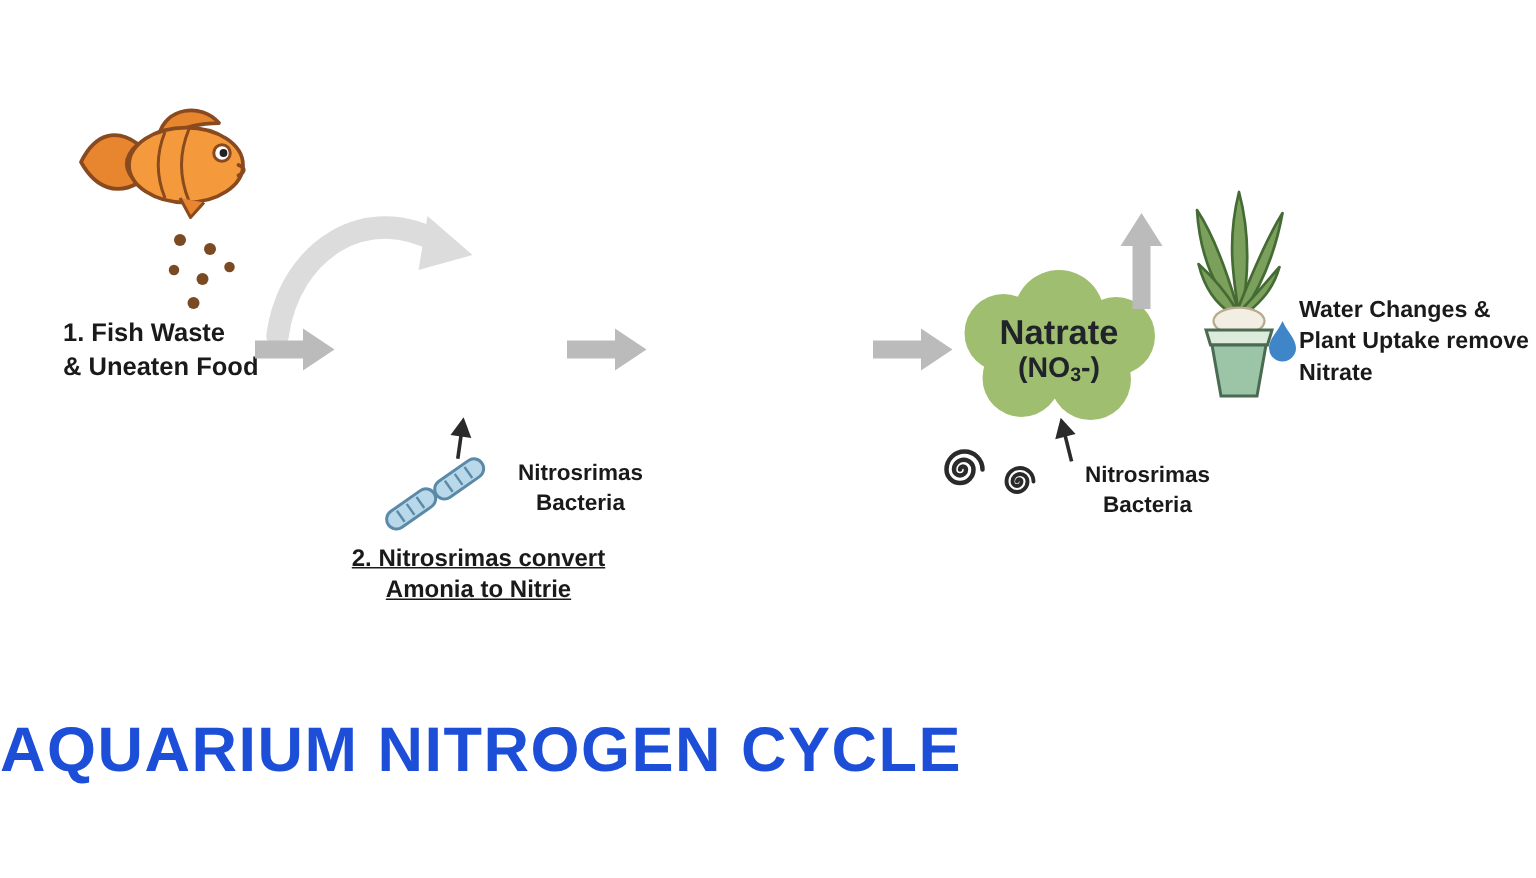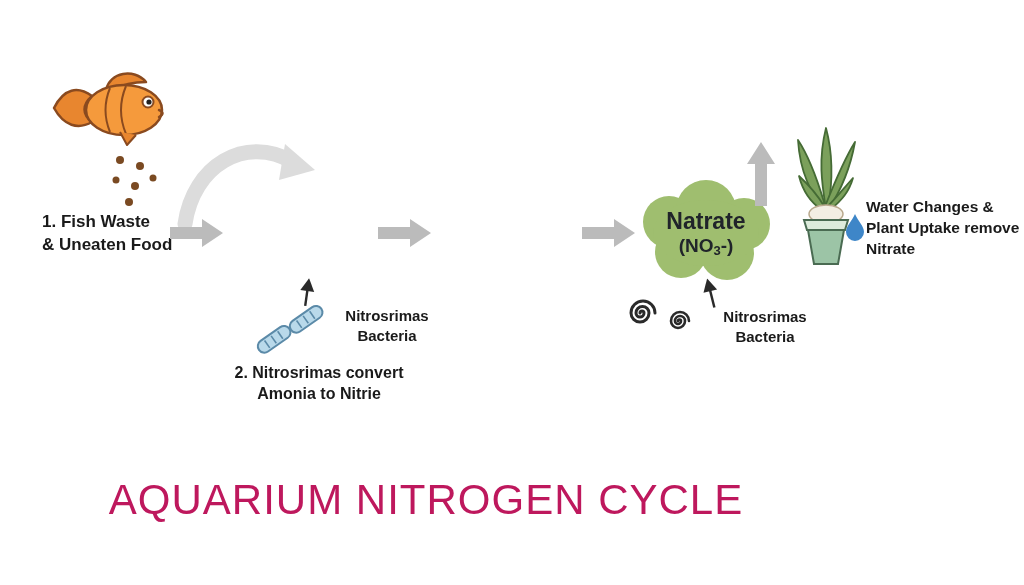--- a/index.html
+++ b/index.html
@@ -20,28 +20,27 @@
   .cloud-text {
     position:absolute; inset:0;
     display:flex; flex-direction:column; align-items:center; justify-content:center;
     padding-top:2px;
   }
   .cloud-name { font-size:23px; font-weight:bold; color:#20242a; }
   .cloud-formula { font-size:19px; font-weight:bold; color:#20242a; }
   .sub { font-size:13px; position:relative; top:3px; }
 
   .bact-label { font-size:15px; font-weight:bold; text-align:center; line-height:20px; }
-  .step-label { font-size:16px; font-weight:bold; text-align:center; line-height:21px; }
+  .step-label { font-size:16px; font-weight:bold; text-align:center; line-height:21px;text-decoration:underline; }
   .water-label { left:866px; top:196px; width:160px; font-size:15.5px; font-weight:bold; line-height:21px; }
 
   .title {
     position:absolute; left:0; right:0; top:476px;
-    text-align:center;
-    font-size:42px; font-weight:normal; letter-spacing:1px;
-    color:#be185d;
+    font-size:42px; font-weight:bold; letter-spacing:1px;
+    color:#1d4ed8;
   }
 
   svg { display:block; }
 </style>
 </head>
 <body>
 
 <div class="stage">
 
   <svg class="abs" style="left:48px;top:60px;" width="135" height="100" viewBox="0 0 135 100">

